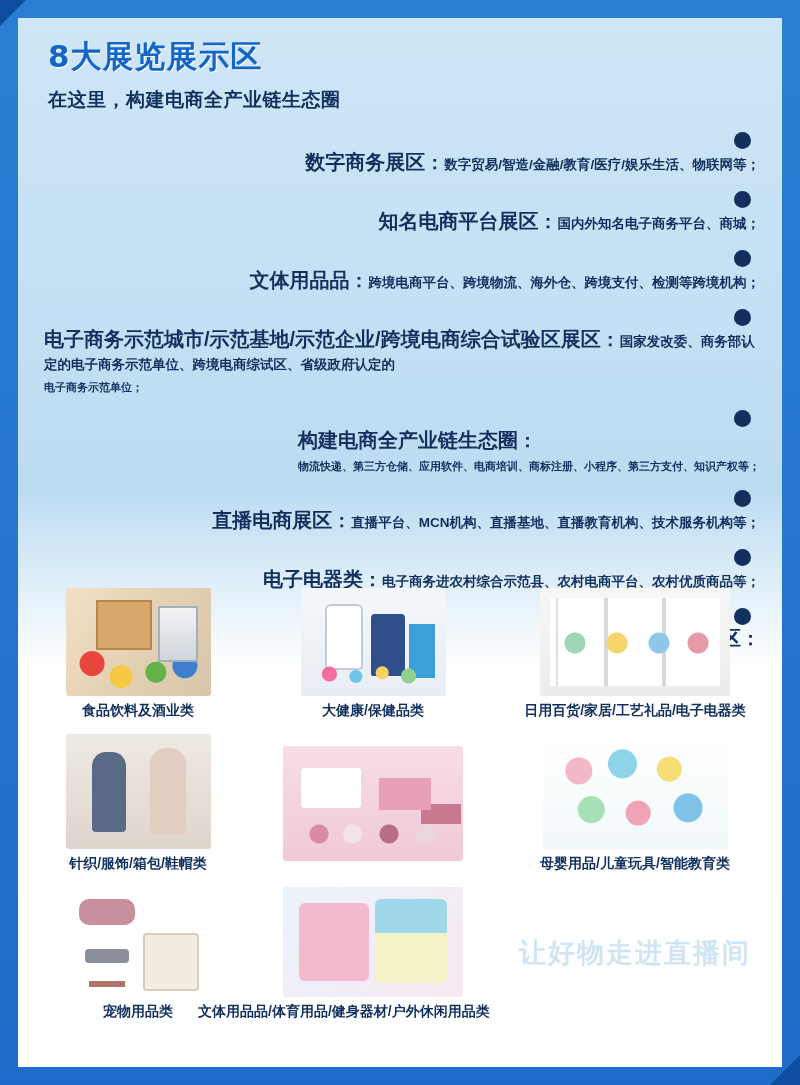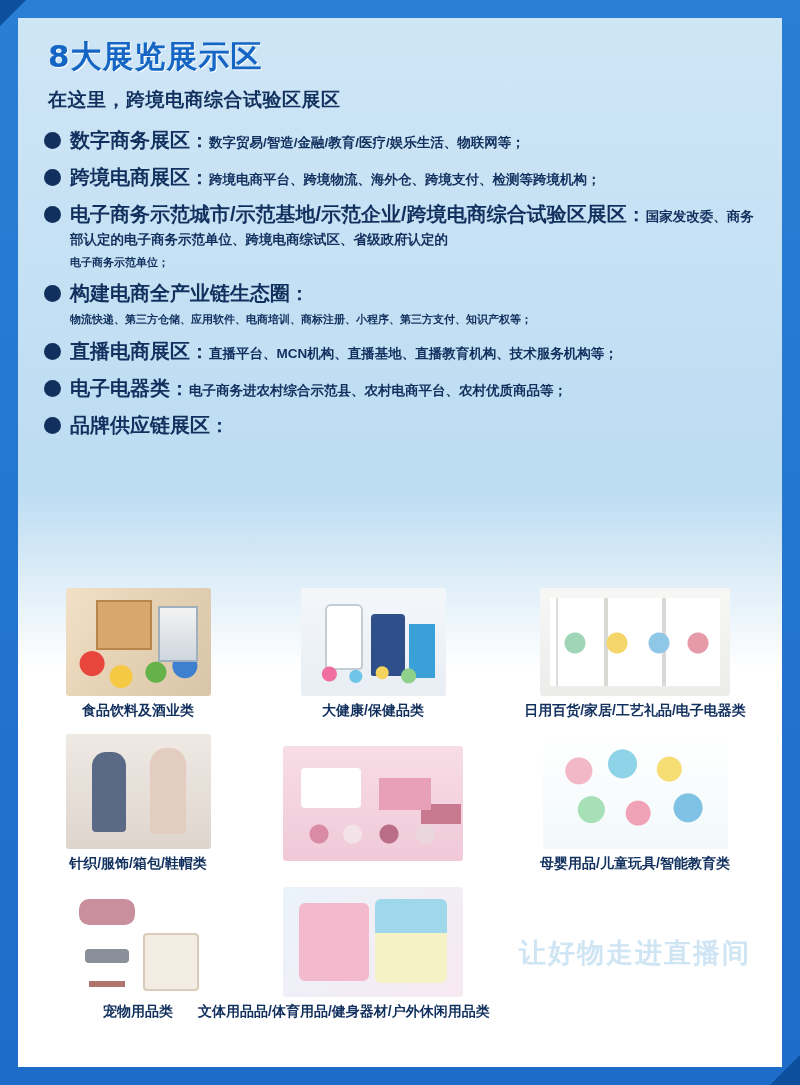--- a/index.html
+++ b/index.html
@@ -60,22 +60,23 @@
     font-weight: bold;
     color: #11305e;
     letter-spacing: 0.5px;
   }
   .zones {
     margin-top: 10px;
     padding: 0 22px 0 26px;
   }
   .zone-row {
     display: flex;
-    align-items: flex-start;
+    align-items: flex-end;
     margin-bottom: 10px;
+    flex-direction: column;
   }
   .bullet {
     flex: 0 0 auto;
     width: 17px;
     height: 17px;
     border-radius: 50%;
     background: #11305e;
     margin-top: 5px;
     margin-right: 9px;
   }
@@ -310,37 +311,43 @@
 <body>
 
 <div class="poster">
   <div class="corner-tl"></div>
   <div class="corner-br"></div>
 
   <div class="inner">
 
     <div class="header">
       <div class="title-main">8大展览展示区</div>
-      <div class="title-sub">在这里，跨境电商综合试验区展区</div>
+      <div class="title-sub">在这里，构建电商全产业链生态圈</div>
     </div>
 
     <div class="zones">
 
       <div class="zone-row">
         <div class="bullet"></div>
         <div class="zone-text">
           <span class="zone-name">数字商务展区</span><span class="zone-colon">：</span><span class="zone-desc">数字贸易/智造/金融/教育/医疗/娱乐生活、物联网等；</span>
         </div>
       </div>
 
-
-      <div class="zone-row">
-        <div class="bullet"></div>
-        <div class="zone-text">
-          <span class="zone-name">跨境电商展区</span><span class="zone-colon">：</span><span class="zone-desc">跨境电商平台、跨境物流、海外仓、跨境支付、检测等跨境机构；</span>
+      <div class="zone-row">
+        <div class="bullet"></div>
+        <div class="zone-text">
+          <span class="zone-name">知名电商平台展区</span><span class="zone-colon">：</span><span class="zone-desc">国内外知名电子商务平台、商城；</span>
+        </div>
+      </div>
+
+      <div class="zone-row">
+        <div class="bullet"></div>
+        <div class="zone-text">
+          <span class="zone-name">文体用品品</span><span class="zone-colon">：</span><span class="zone-desc">跨境电商平台、跨境物流、海外仓、跨境支付、检测等跨境机构；</span>
         </div>
       </div>
 
       <div class="zone-row">
         <div class="bullet"></div>
         <div class="zone-text">
           <span class="zone-name">电子商务示范城市/示范基地/示范企业/跨境电商综合试验区展区</span><span class="zone-colon">：</span><span class="zone-desc">国家发改委、商务部认定的电子商务示范单位、跨境电商综试区、省级政府认定的</span>
           <span class="zone-desc-block">电子商务示范单位；</span>
         </div>
       </div>

